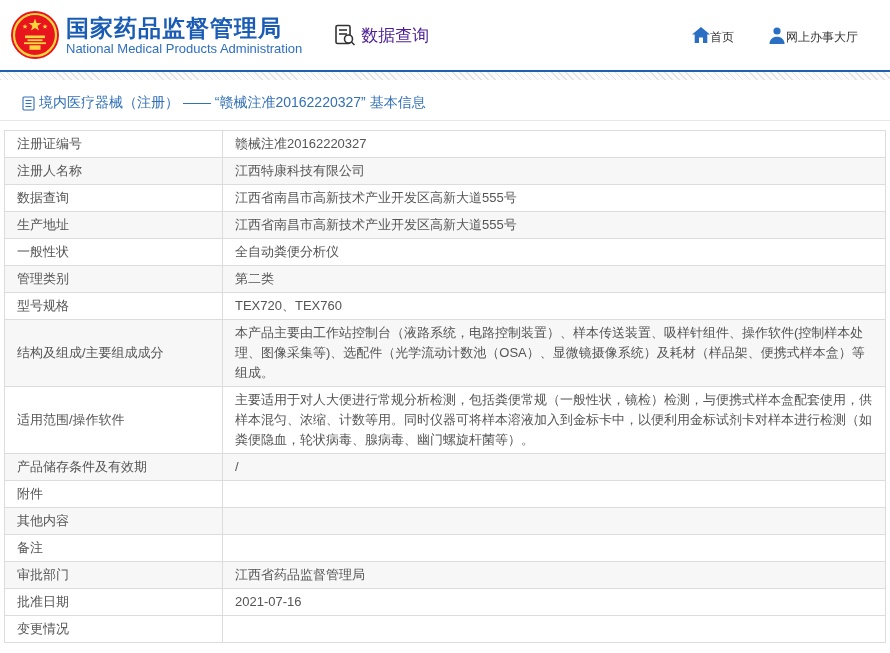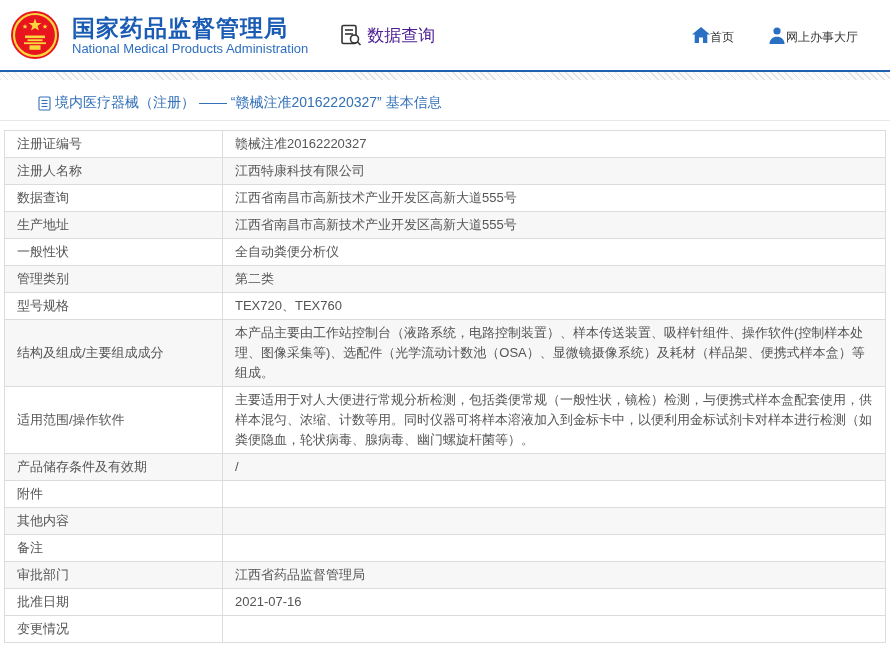--- a/index.html
+++ b/index.html
@@ -13,36 +13,36 @@
     --text-cell:#555555;
   }
   *{margin:0;padding:0;box-sizing:border-box;}
   html,body{width:890px;height:653px;background:#ffffff;overflow:hidden;
     font-family:"Liberation Sans","DejaVu Sans",sans-serif;}
 
   
   .site-header{height:70px;display:flex;align-items:center;padding:0 0 0 10px;background:#fff;}
   .logo-group{display:flex;align-items:center;}
   .emblem{width:50px;height:50px;flex:0 0 auto;}
-  .titles{margin-left:12px;}
+  .titles{margin-left:6px;}
   .org-cn{font-size:23px;font-weight:bold;color:var(--brand-blue);letter-spacing:1px;line-height:26px;}
   .org-en{font-size:13px;color:#2e6fc0;line-height:15px;}
   .section-title{display:flex;align-items:center;margin-left:32px;color:var(--text-dark);}
   .section-title .txt{font-size:17px;margin-left:5px;color:#4c1d95;}
   .header-nav{margin-left:auto;display:flex;align-items:center;gap:34px;margin-right:32px;}
   .nav-item{display:flex;flex-direction:row;align-items:center;cursor:pointer;}
   .nav-item .lbl{font-size:12px;color:#333;margin-top:4px;white-space:nowrap;}
 
   
   .blue-line{height:2px;background:#1e5fb0;width:100%;}
   .hatch-band{height:8px;width:100%;
     background:repeating-linear-gradient(45deg,#e2e2e2 0,#e2e2e2 1px,#fafafa 1px,#fafafa 5px);}
 
   
-  .breadcrumb{display:flex;align-items:center;padding:14px 0 8px 22px;color:var(--breadcrumb-blue);margin-left:16px;}
+  .breadcrumb{display:flex;align-items:center;padding:14px 0 8px 22px;color:var(--breadcrumb-blue);}
   .breadcrumb .txt{font-size:14px;margin-left:4px;color:var(--breadcrumb-blue);}
   .breadcrumb-divider{height:1px;background:#e8e8e8;margin:0 0 9px 0;}
 
   
   .table-wrap{margin:0 4px;}
   table.info-table{width:100%;border-collapse:collapse;table-layout:fixed;}
   .info-table td{border:1px solid var(--border-gray);font-size:13px;color:var(--text-cell);
     padding:3px 12px;line-height:20px;vertical-align:middle;word-break:break-all;}
   .info-table .label-cell{width:218px;text-align:left;}
   .info-table tr{height:26px;}

